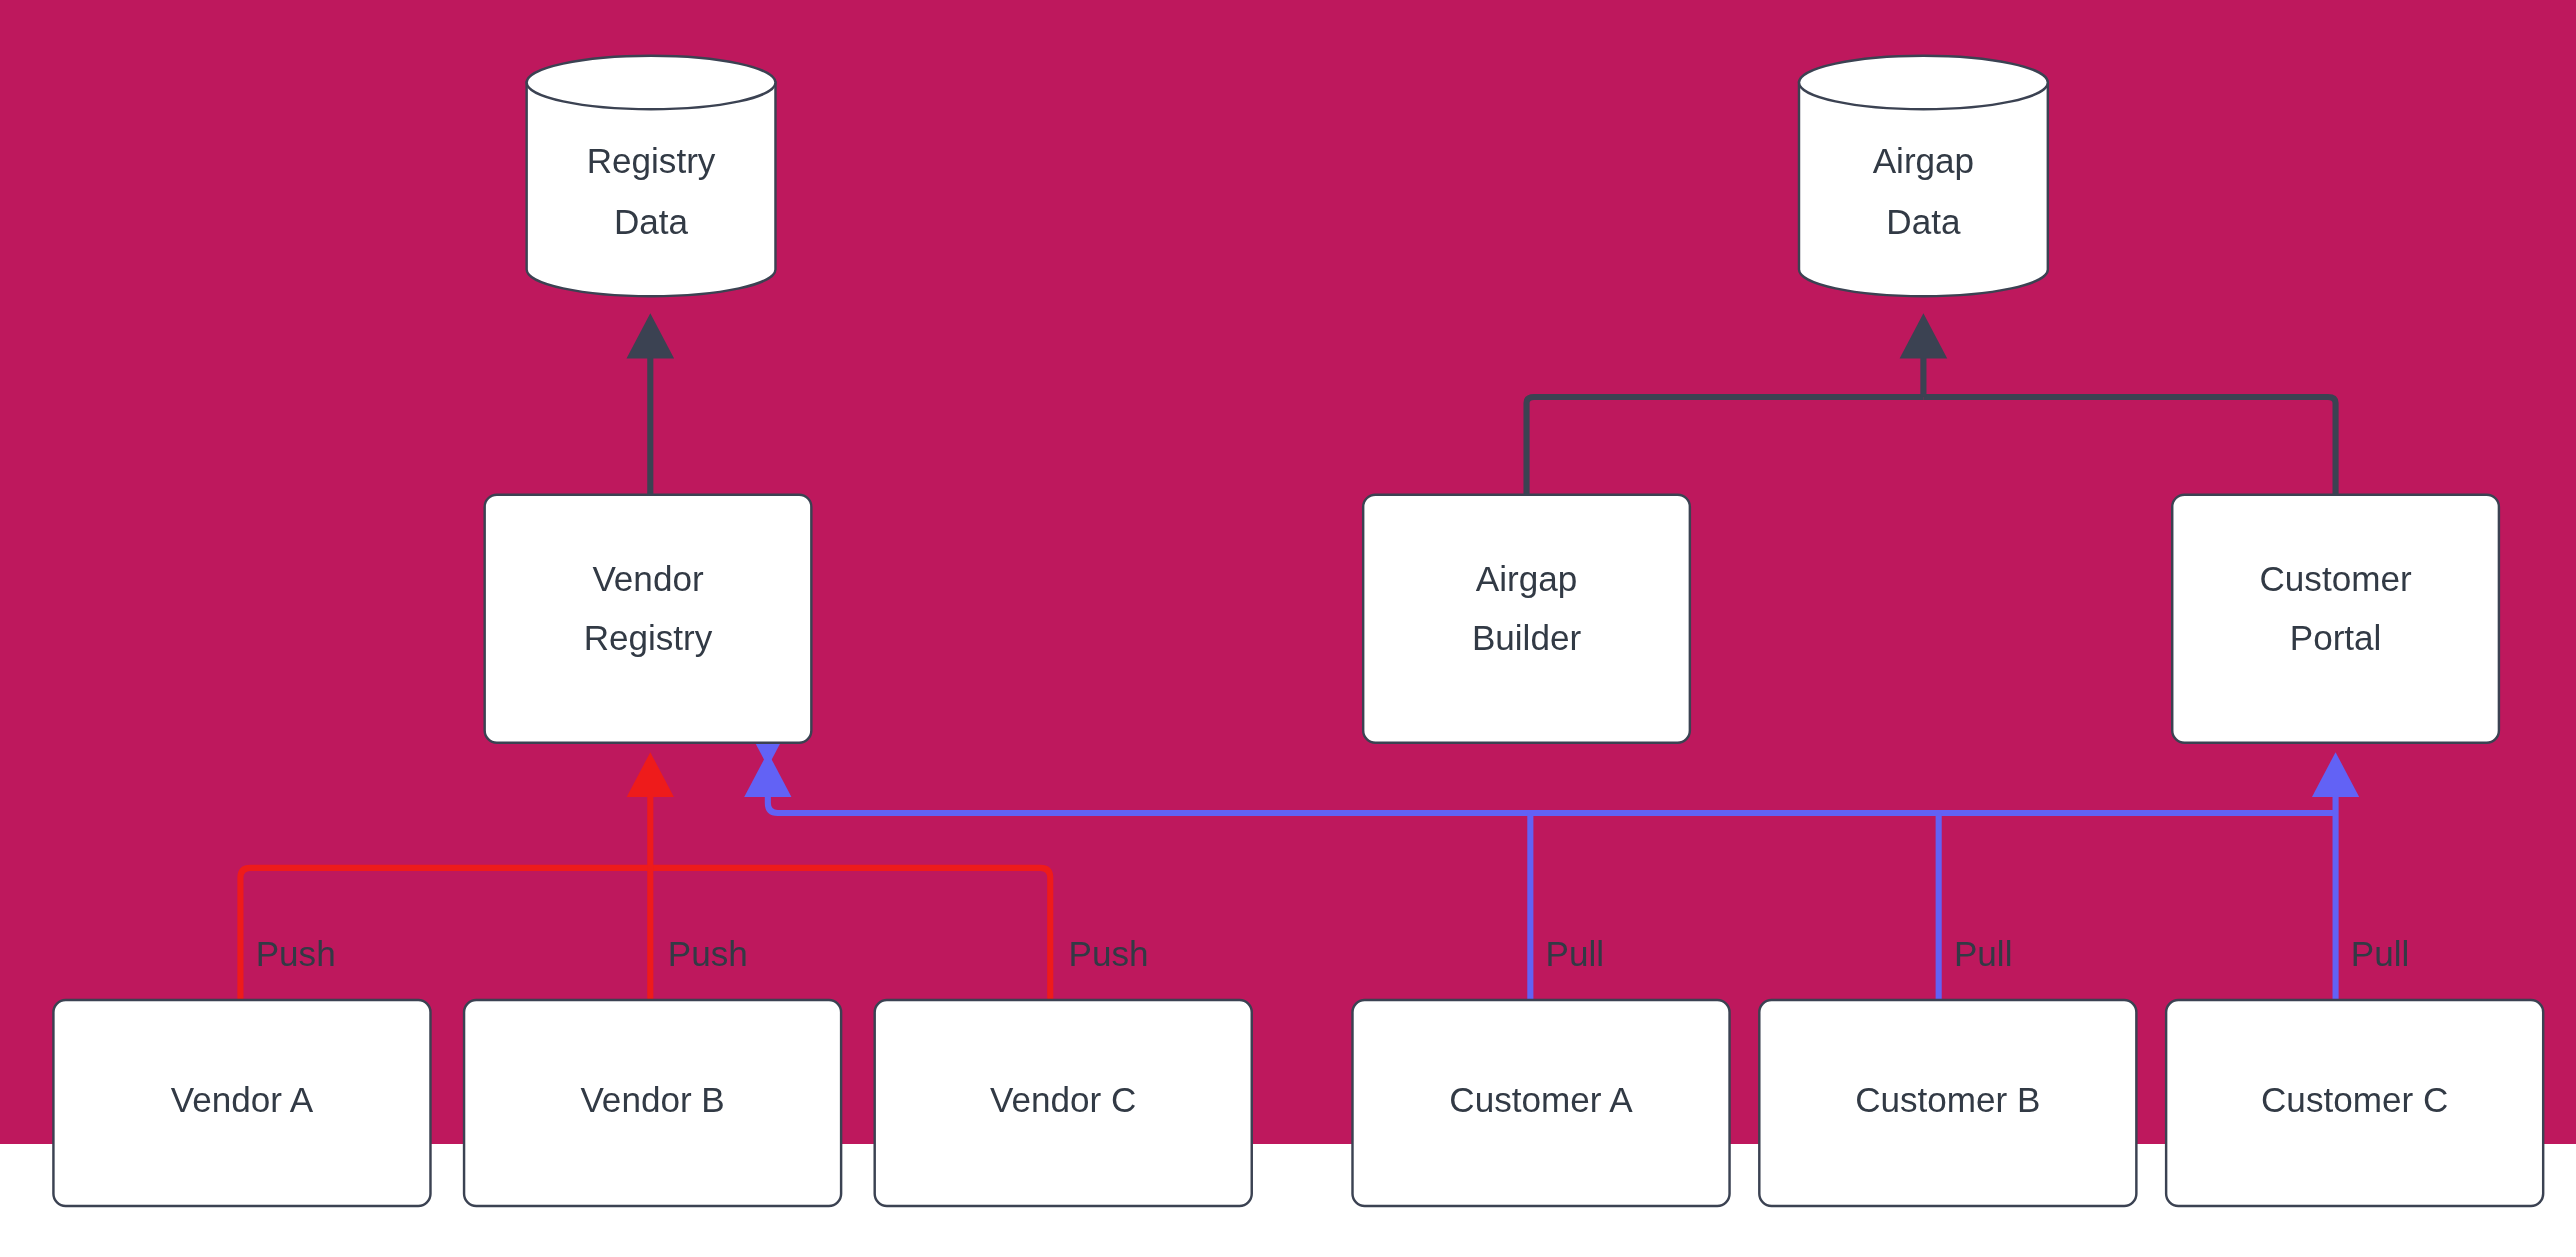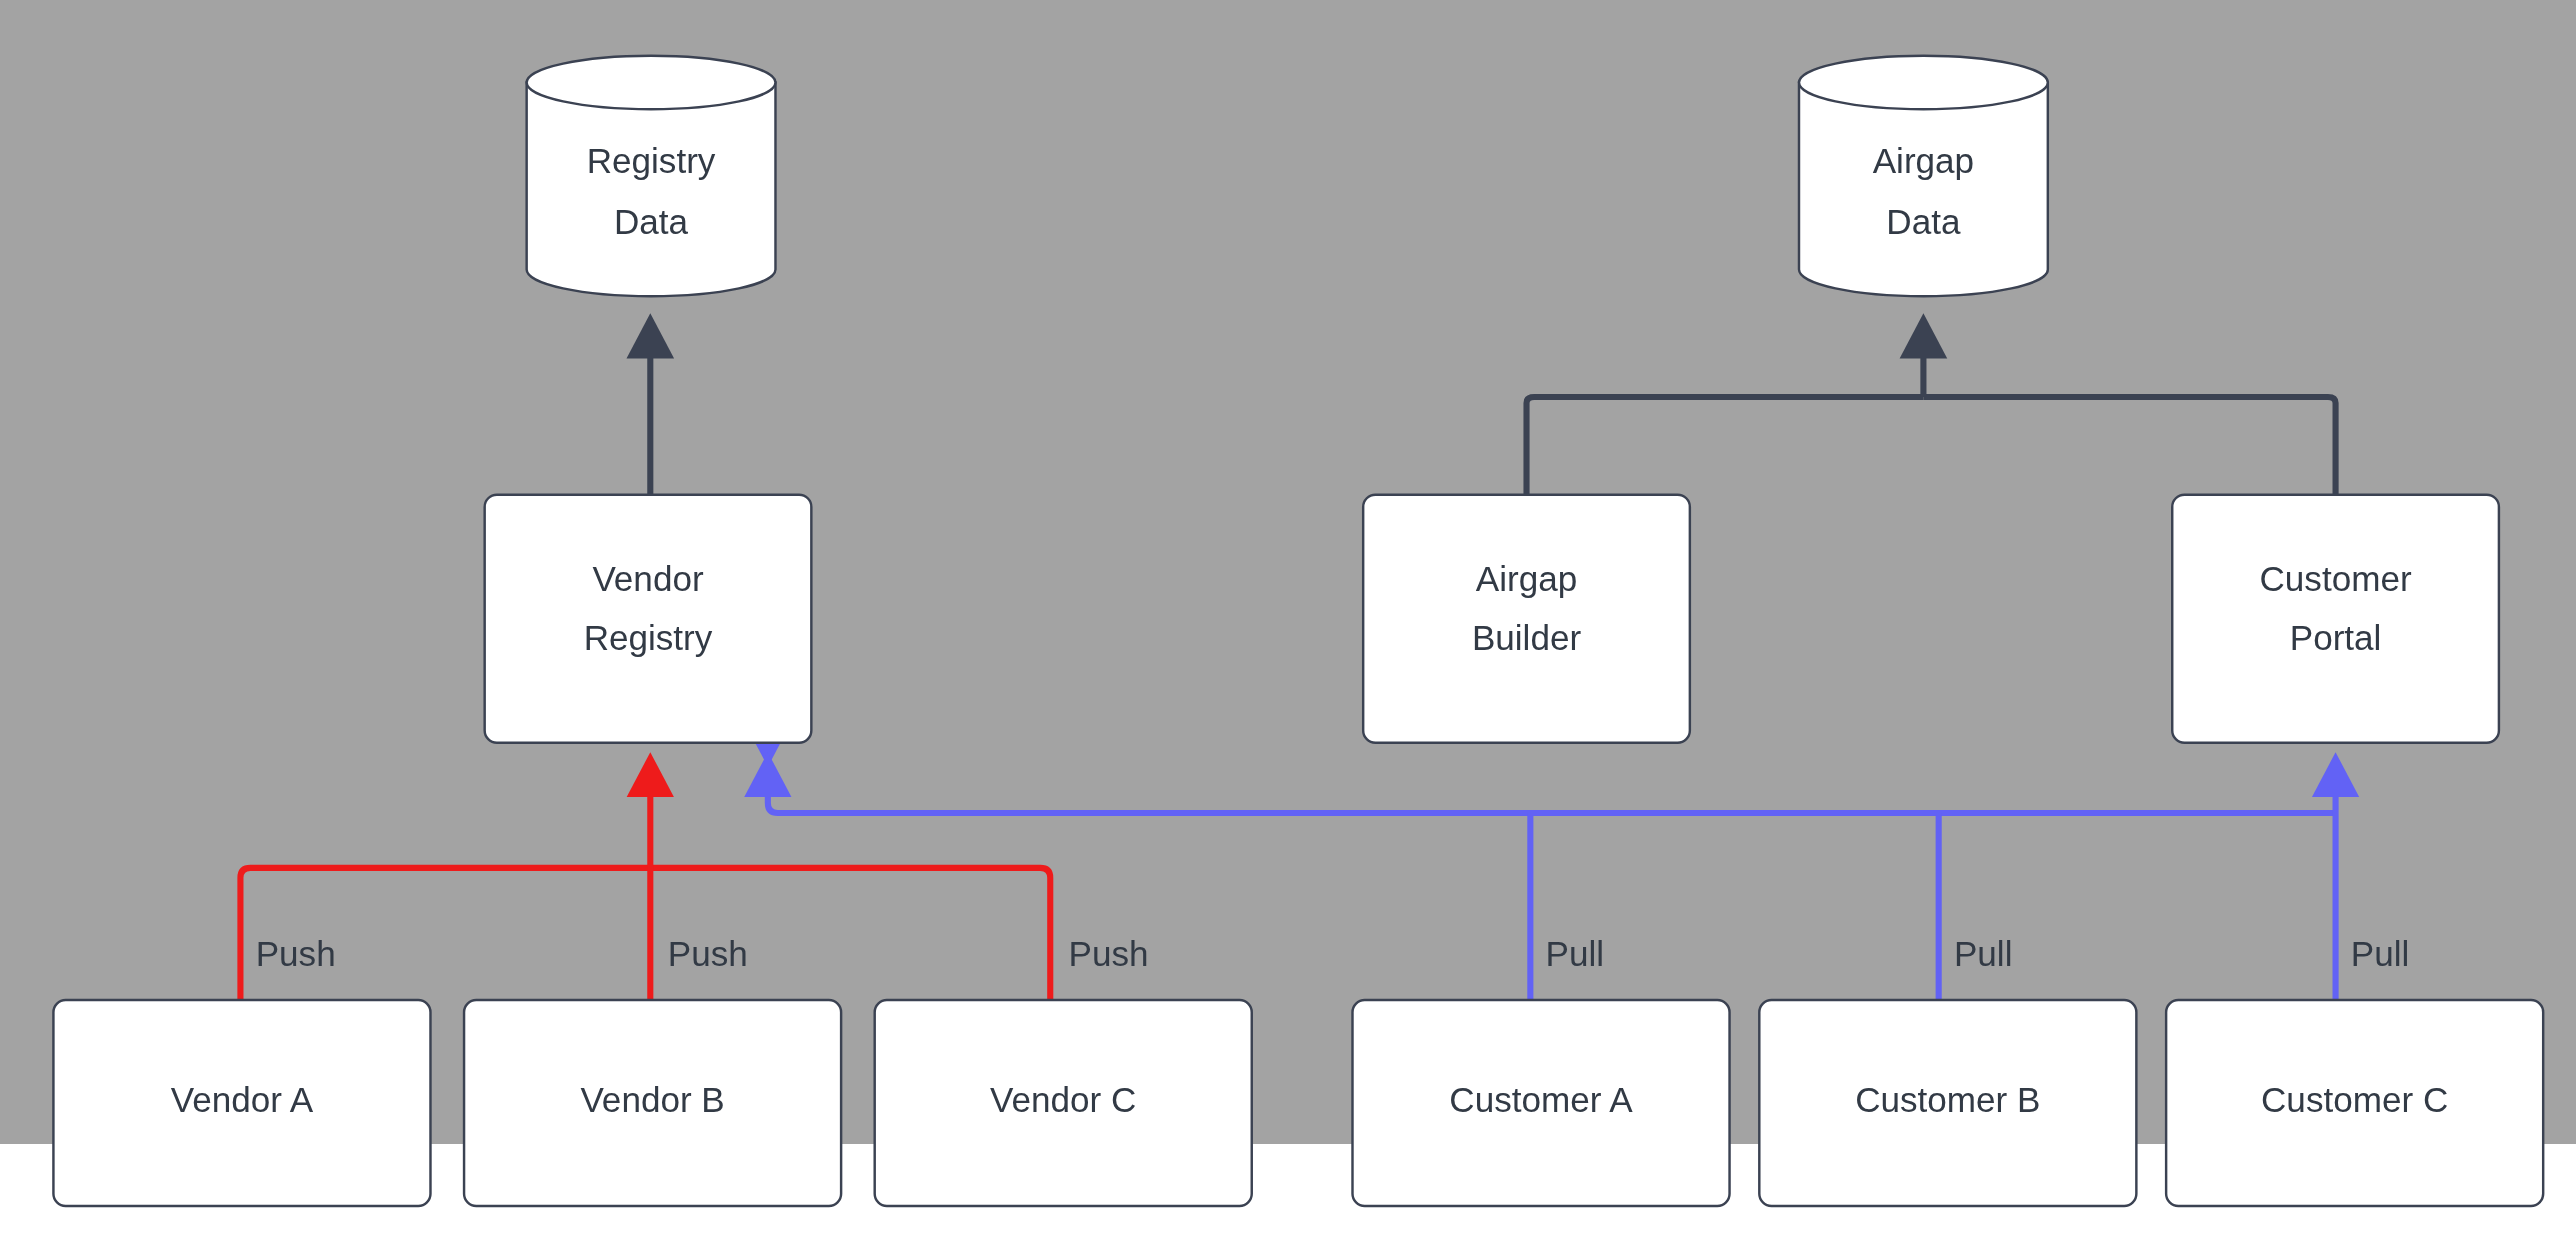--- a/index.html
+++ b/index.html
@@ -10,21 +10,21 @@
   body {
     width: 2576px;
     height: 1258px;
     overflow: hidden;
     font-family: "Liberation Sans", sans-serif;
   }
   #diagram-root {
     position: relative;
     width: 2576px;
     height: 1144px;
-    background: #a3a3a3;
+    background: #be185d;
   }
   svg.diagram-canvas {
     display: block;
     width: 2576px;
     height: 1258px;
   }
   .node-shape {
     fill: #ffffff;
     stroke: #3b4252;
     stroke-width: 3.2;

